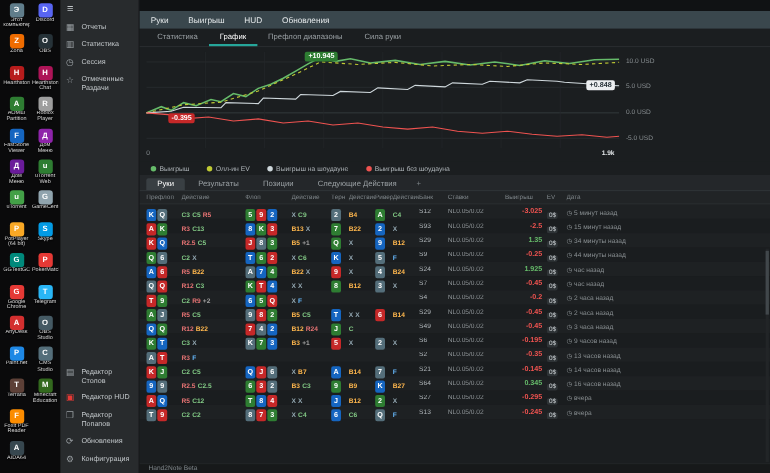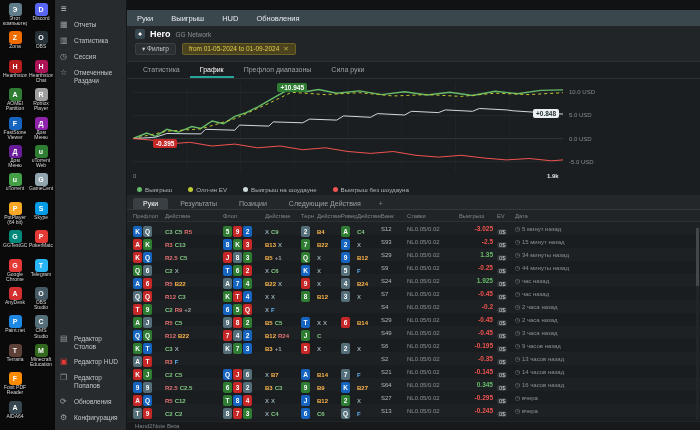--- a/index.html
+++ b/index.html
@@ -236,31 +236,20 @@
 
     <div class="main">
       <div class="topstrip"></div>
       <div class="menubar" id="menubar">
           <span class="menu-item">Руки</span>
           <span class="menu-item">Выигрыш</span>
           <span class="menu-item">HUD</span>
           <span class="menu-item">Обновления</span>
         </div>
 
-      <div class="playerbar">
-        <div class="pname-row">
-          <span class="picon">♠</span>
-          <span class="pname">Hero</span>
-          <span class="pnet">GG Network</span>
-        </div>
-        <div class="filter-row">
-          <span class="filter-btn"><span>▾ </span><span>Фильтр</span></span>
-          <span class="date-chip"><span>from 01-05-2024 to 01-09-2024</span><span class="chip-x">✕</span></span>
-        </div>
-      </div>
 
       <div class="view-tabs" id="view-tabs">
           <span class="vtab">Статистика</span>
           <span class="vtab active">График</span>
           <span class="vtab">Префлоп диапазоны</span>
           <span class="vtab">Сила руки</span>
         </div>
 
       <div class="chart-wrap" id="chart-wrap">
         <div id="chart-holder">

